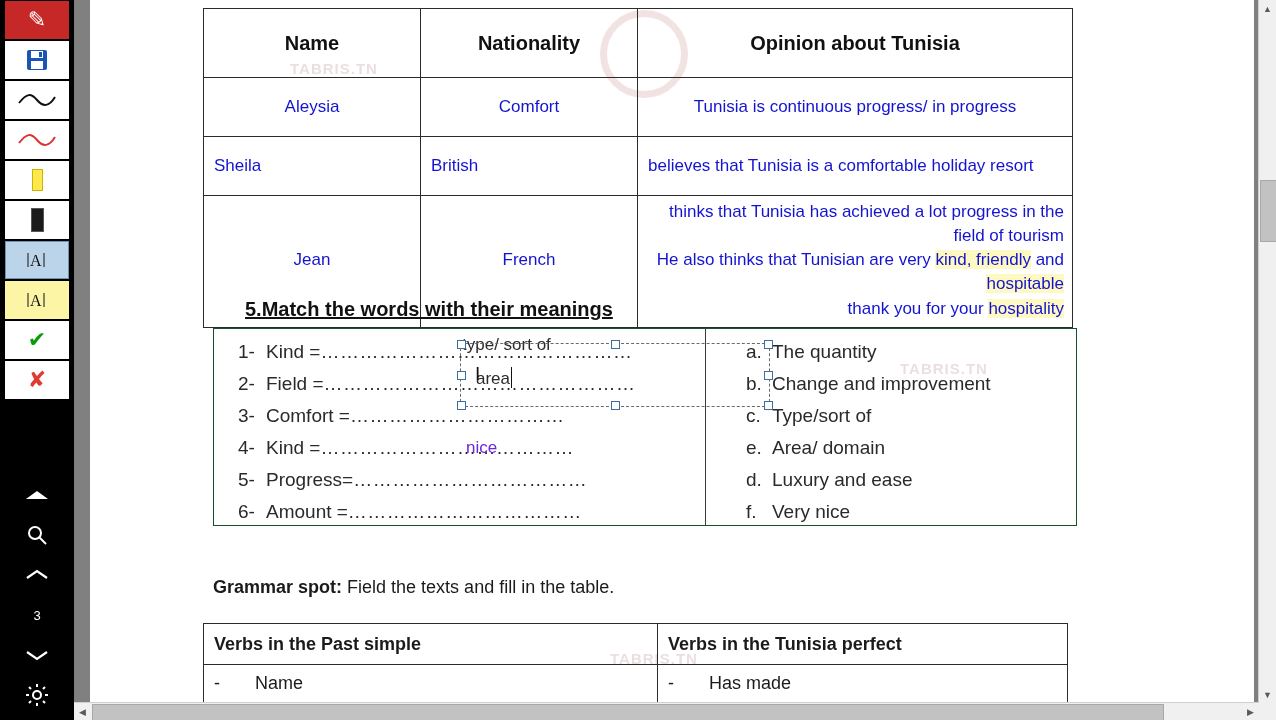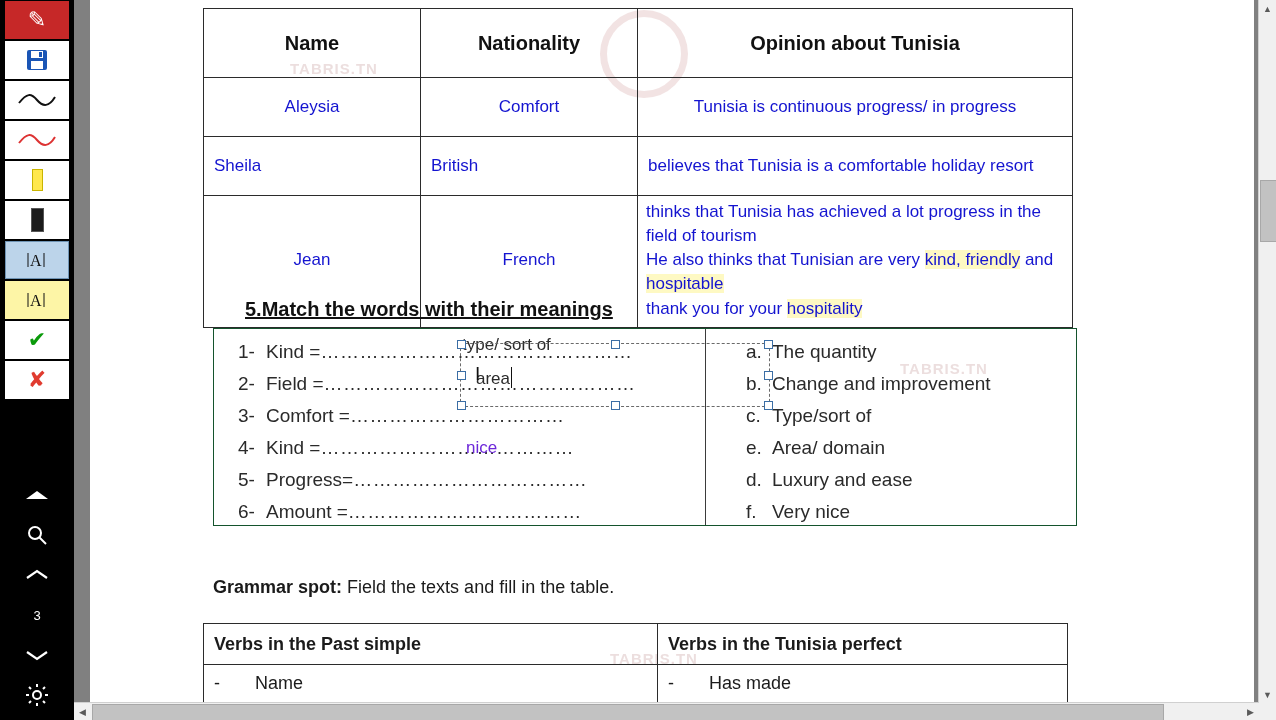--- a/index.html
+++ b/index.html
@@ -127,21 +127,21 @@
   #t1 td {
     font-size: 17px;
     color: #1414d0;
     height: 46px;
   }
   .c-name { width: 200px; }
   .c-nat { width: 200px; }
   .col-pad-center { text-align: center; }
   .col-pad-left { text-align: left; padding-left: 10px !important; }
   .r3 td { height: 62px; vertical-align: top; padding-top: 4px !important; }
-  .opinion-lines { line-height: 1.42; text-align: left; }
+  .opinion-lines { line-height: 1.42; text-align: right; }
   .hl { background: #fef9c3; }
 
   
   #sec5-title {
     position: absolute;
     left: 155px; top: 298px;
     font-size: 20px;
     font-weight: bold;
     color: #111;
     text-decoration: underline;

